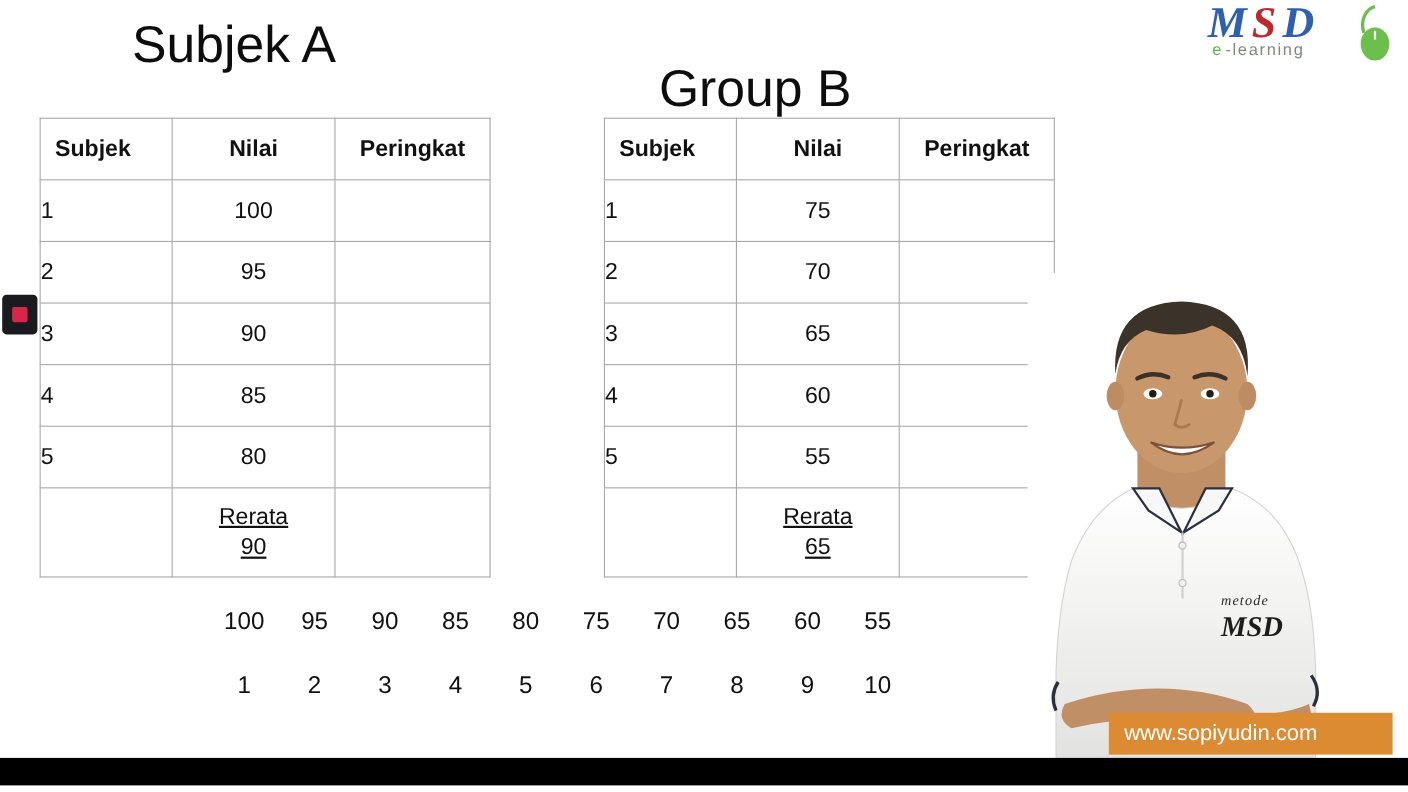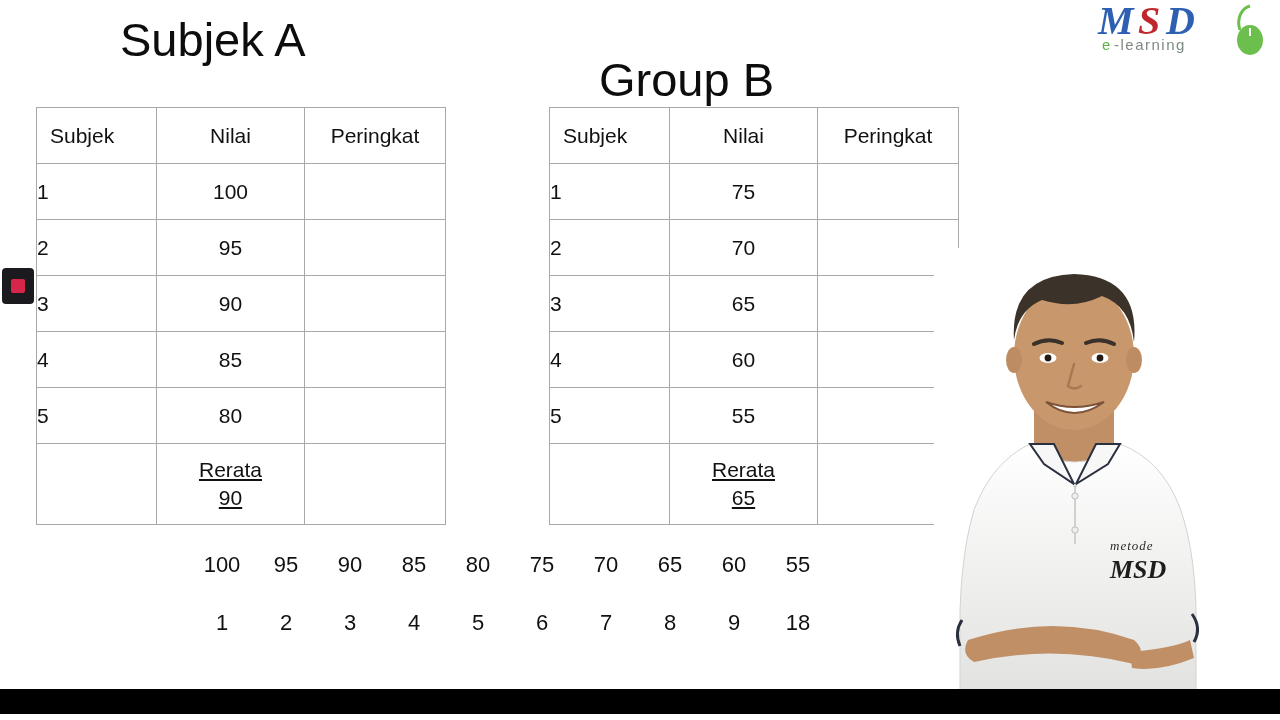--- a/index.html
+++ b/index.html
@@ -76,21 +76,21 @@
     font-weight: 400;
     color: #111111;
     padding: 0;
     height: 55px;
     vertical-align: middle;
   }
   .col-subjek  { width: 120px; }
   .col-nilai   { width: 148px; }
   .col-peringkat { width: 141px; }
 
-  .score-table th { text-align: center; font-weight: 400; }
+  .score-table th { text-align: center; font-weight: 700; }
   .cell-subjek { text-align: left;  padding-left: 13px; }
   .cell-nilai  { text-align: center; }
   .cell-peringkat { text-align: center; }
 
   .row-rerata td { height: 80px; text-decoration: underline; }
   .rerata-inner { line-height: 1.35; text-align: center; }
 
   
   .scale {
     position: absolute;
@@ -303,21 +303,21 @@
   <div class="scale" id="scale-ranks">
     <div class="cellnum">1</div>
     <div class="cellnum">2</div>
     <div class="cellnum">3</div>
     <div class="cellnum">4</div>
     <div class="cellnum">5</div>
     <div class="cellnum">6</div>
     <div class="cellnum">7</div>
     <div class="cellnum">8</div>
     <div class="cellnum">9</div>
-    <div class="cellnum rank-highlight">18</div>
+    <div class="cellnum rank-highlight">10</div>
   </div>
 
   <div class="presenter">
     <svg viewBox="0 0 305 442" width="305" height="442" xmlns="http://www.w3.org/2000/svg">
       <defs>
         <linearGradient id="shirtg" x1="0" y1="0" x2="0" y2="1">
           <stop offset="0%" stop-color="#ffffff"></stop>
           <stop offset="100%" stop-color="#e2e2e0"></stop>
         </linearGradient>
       </defs>
@@ -359,16 +359,17 @@
 
       <path d="M140 116 L134 138 Q140 143 147 138" stroke="#a87a52" stroke-width="2.5" fill="none" stroke-linecap="round"></path>
 
       <path d="M112 154 Q140 176 170 154 Q140 164 112 154 Z" fill="#ffffff" stroke="#7d5338" stroke-width="2"></path>
 
       <text x="176" y="302" font-family="Liberation Serif, serif" font-size="13" font-style="italic" fill="#2a2a2a" letter-spacing="1">metode</text>
       <text x="176" y="330" font-family="Liberation Serif, serif" font-size="26" font-style="italic" font-weight="bold" fill="#1d1d1d">MSD</text>
     </svg>
   </div>
 
+  <div class="banner" id="banner-right">www.sopiyudin.com</div>
 
   <div class="bottom-bar"></div>
 
 </div>
 
 </body></html>

